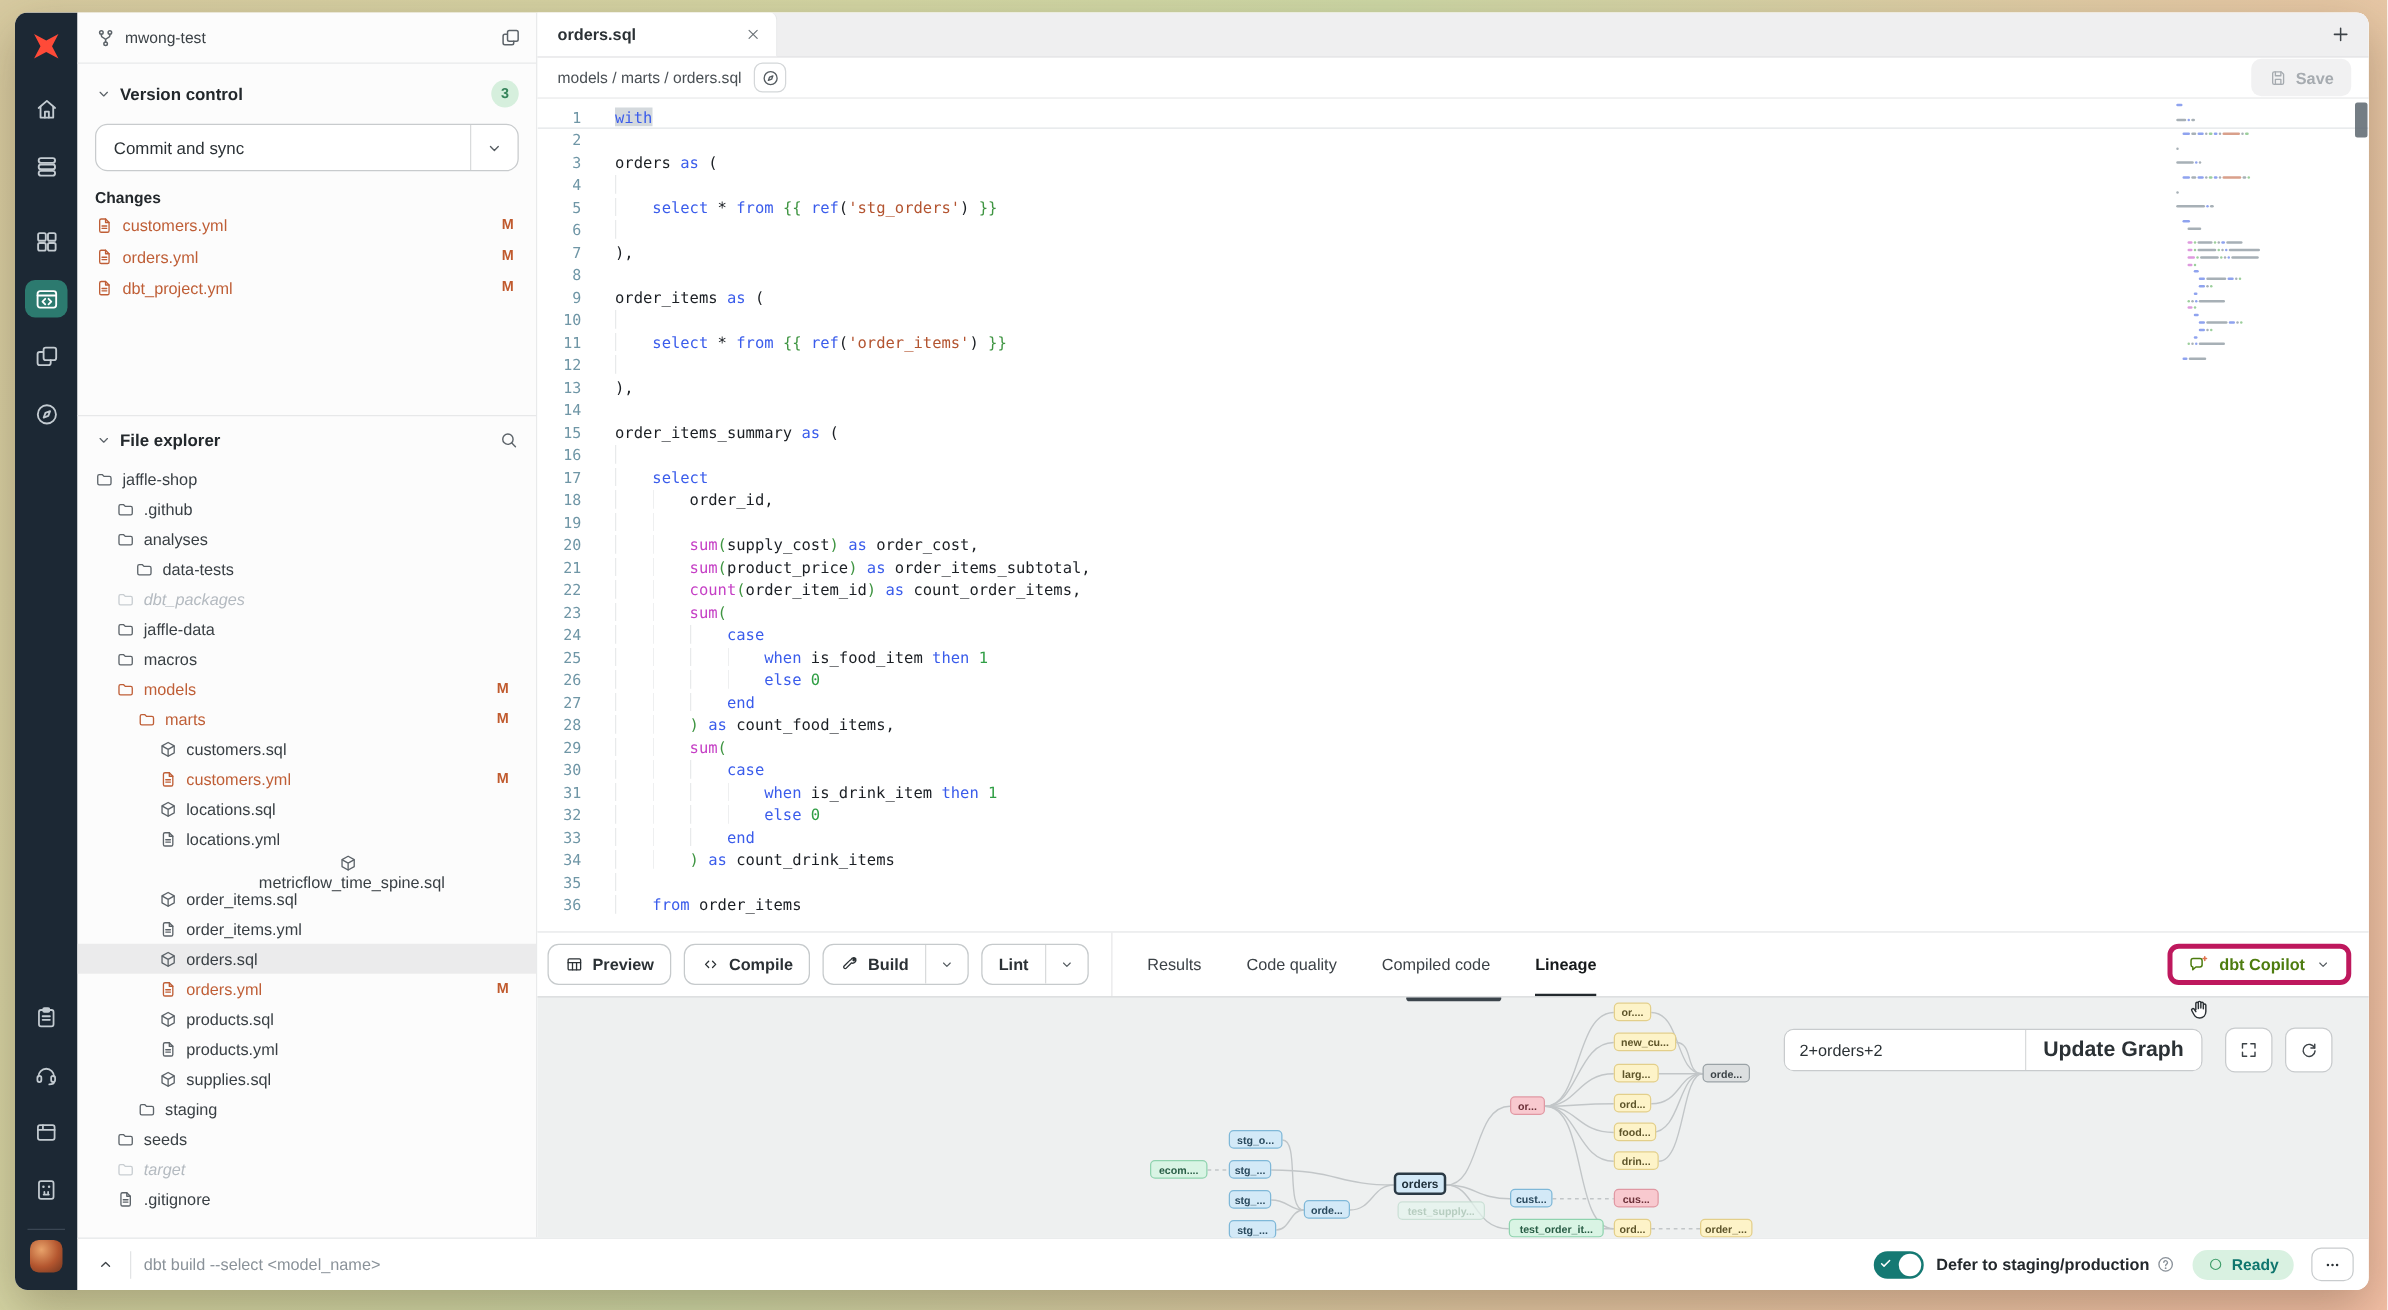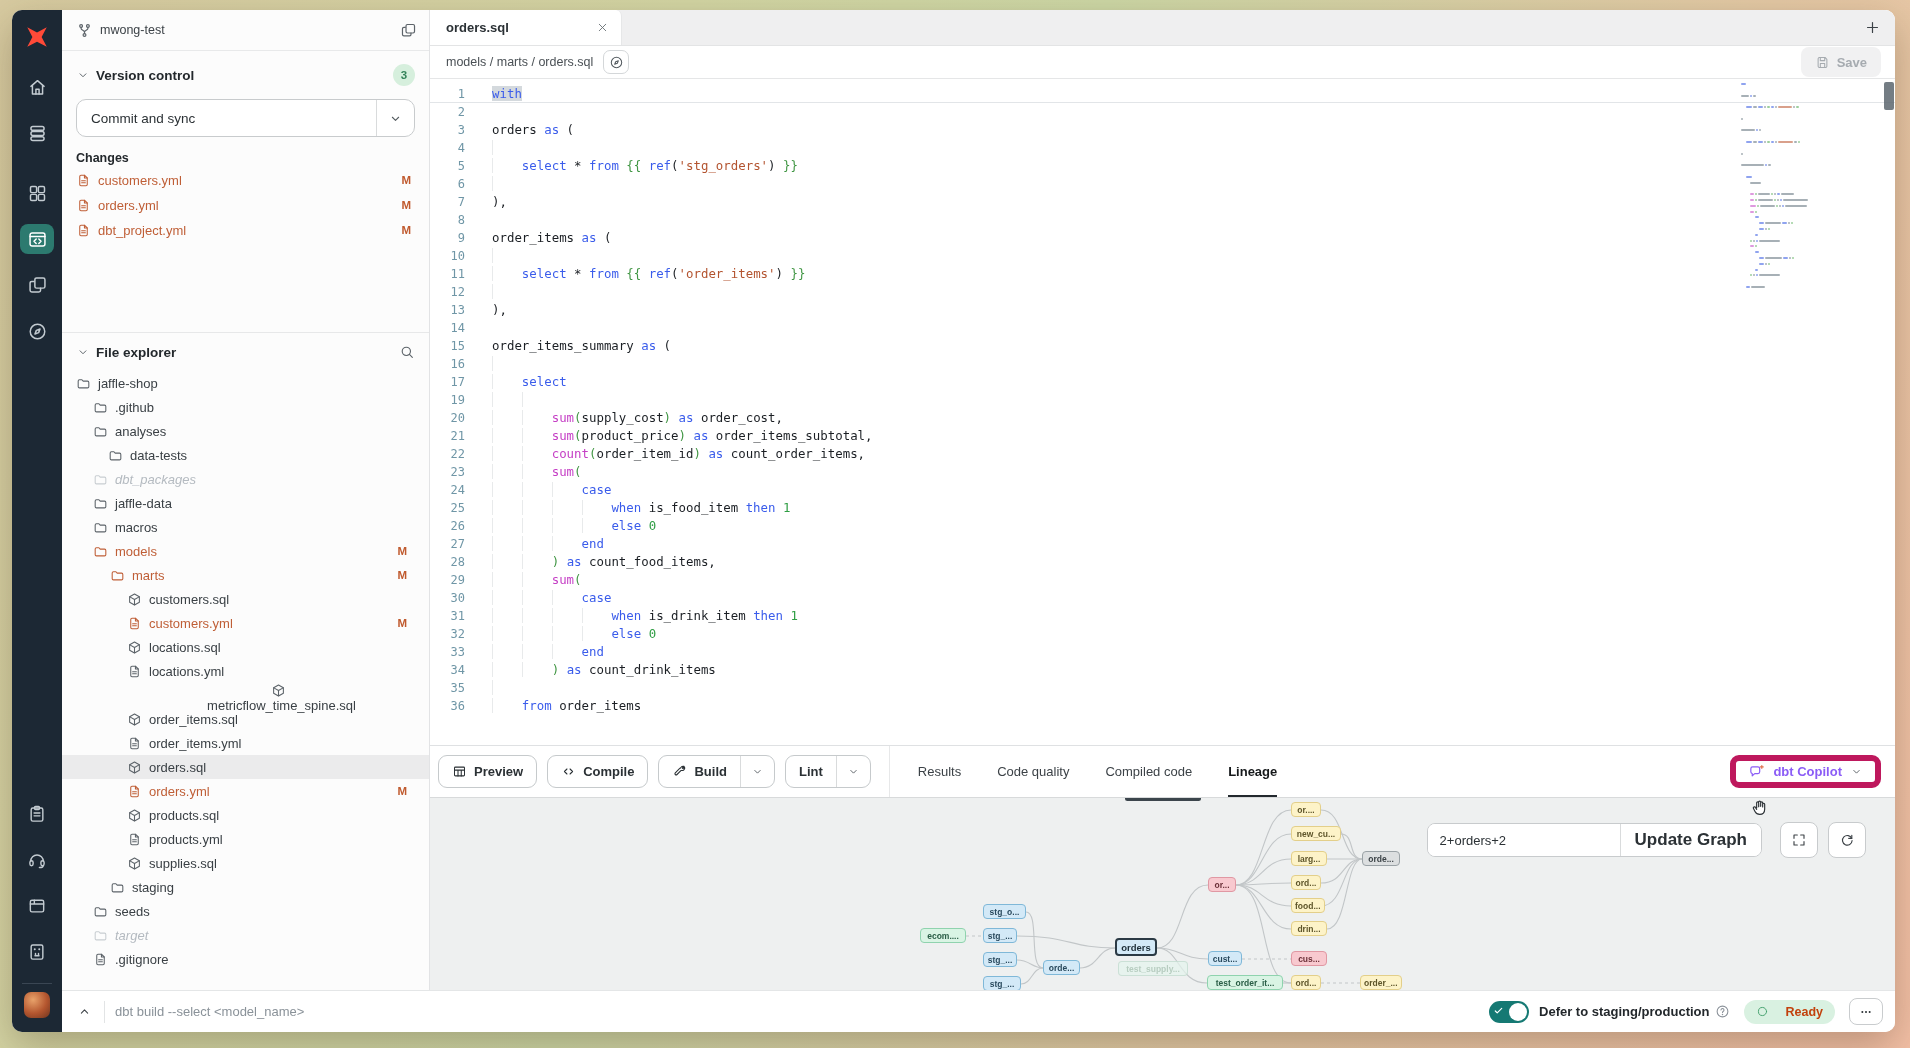--- a/index.html
+++ b/index.html
@@ -93,22 +93,22 @@
   .toolbar { height:52px; border-top:1px solid #dfe1e3; display:flex; align-items:center; padding-left:8px; flex:none; background:#fff; }
   .tb-btn { height:33px; border:1px solid #c6cacc; border-radius:9px; background:#fff; display:flex; align-items:center;
     margin-right:10px; cursor:pointer; overflow:hidden; }
   .tb-btn .part { display:flex; align-items:center; gap:7px; padding:0 13px; font-size:13px; font-weight:600; color:#2b3135; height:100%; }
   .tb-btn .chevpart { border-left:1px solid #d9dbdc; padding:0 10px; height:100%; display:flex; align-items:center; color:#555c61; }
   .tb-vdiv { width:1px; height:52px; background:#e7e8e9; margin:0 0 0 8px; }
   .panel-tabs { display:flex; margin-left:28px; gap:36px; height:52px; }
   .ptab { display:flex; align-items:center; font-size:13px; color:#3c4247; position:relative; cursor:pointer; }
   .ptab.active { color:#16191b; font-weight:600; }
   .ptab.active::after { content:""; position:absolute; left:0; right:0; bottom:0; height:2.5px; background:#23292e; }
-  .copilot-btn { margin-left:auto; margin-right:14px; height:33px; border:6px solid #be185d; border-radius:9px; background:#fff;
-    display:flex; align-items:center; gap:8px; padding:0 12px; font-size:13px; font-weight:600; color:#8b5cf6; cursor:pointer; }
+  .copilot-btn { margin-left:auto; margin-right:14px; height:33px; border:4px solid #be185d; border-radius:9px; background:#fff;
+    display:flex; align-items:center; gap:8px; padding:0 12px; font-size:13px; font-weight:600; color:#4d7c0f; cursor:pointer; }
 
   
   .canvas { position:relative; flex:1; background:#eef0f0; border-top:1px solid #d8dadb; overflow:hidden; }
   .drag-handle { position:absolute; top:-2px; left:50%; transform:translateX(-50%); width:76px; height:5px; border-radius:3px; background:#3c454c; }
   .graph-svg { position:absolute; inset:0; }
   .gnode { position:absolute; height:15px; border-radius:4px; border:1px solid; display:flex; align-items:center; justify-content:center;
     font-size:8.5px; font-weight:700; white-space:nowrap; overflow:hidden; padding:0 3px; cursor:pointer; }
   .gnode.blue   { background:#d3e9f7; border-color:#7fb8d8; color:#2a4a5e; }
   .gnode.mint   { background:#d9f4e4; border-color:#8fd3ae; color:#2a5e46; }
   .gnode.yellow { background:#fdf3c8; border-color:#e3cf8a; color:#5e552a; }
@@ -131,22 +131,22 @@
   .status-bar { height:42px; border-top:1px solid #e4e6e7; background:#fff; display:flex; align-items:center; padding:0 12px 0 8px; flex:none; }
   .collapse-btn { width:28px; display:flex; justify-content:center; color:#3c4247; cursor:pointer; }
   .sb-vdiv { width:1px; height:22px; background:#e2e4e5; margin:0 10px 0 6px; }
   .cmd-input { flex:1; border:none; outline:none; font-size:13px; color:#2b3135; font-family:"Liberation Sans", sans-serif; }
   .cmd-input::placeholder { color:#8a9299; }
   .toggle { width:40px; height:22px; border-radius:11px; background:#157973; position:relative; cursor:pointer; flex:none; }
   .toggle .knob { position:absolute; right:2px; top:2px; width:18px; height:18px; border-radius:50%; background:#fff; }
   .toggle .tchk { position:absolute; left:4px; top:4px; color:#fff; }
   .defer-label { font-size:13px; font-weight:700; color:#23282c; margin:0 6px 0 10px; }
   .help-ic { color:#8a9199; display:inline-flex; margin-right:14px; cursor:pointer; }
-  .ready-pill { height:24px; border-radius:12px; background:#d9f1e1; color:#c2410c; display:flex; align-items:center;
-    gap:16px; padding:0 12px; font-size:12.5px; font-weight:600; margin-right:14px; }
+  .ready-pill { height:24px; border-radius:12px; background:#d9f1e1; color:#0f766e; display:flex; align-items:center;
+    gap:6px; padding:0 12px; font-size:12.5px; font-weight:600; margin-right:14px; }
   .ready-pill .ric { color:#3f9e6a; display:inline-flex; }
   .dots-btn { width:34px; height:27px; border:1px solid #c9ccce; border-radius:8px; display:flex; align-items:center;
     justify-content:center; color:#2b3135; cursor:pointer; background:#fff; }
 </style>
 </head>
 <body>
 
 <div class="desktop">
   <div class="window">
 
@@ -629,20 +629,21 @@
                 <div class="code-line"><span class="ln">8</span><span class="ctext"></span></div>
                 <div class="code-line"><span class="ln">9</span><span class="ctext"><span class="tk pl">order_items </span><span class="tk kw">as</span><span class="tk pl"> (</span></span></div>
                 <div class="code-line"><span class="ln">10</span><span class="ctext"><span class="tk ind">    </span></span></div>
                 <div class="code-line"><span class="ln">11</span><span class="ctext"><span class="tk ind">    </span><span class="tk kw">select</span><span class="tk pl"> * </span><span class="tk kw">from</span><span class="tk pl"> </span><span class="tk jin">{{ </span><span class="tk kw">ref</span><span class="tk pl">(</span><span class="tk str">'order_items'</span><span class="tk pl">) </span><span class="tk jin">}}</span></span></div>
                 <div class="code-line"><span class="ln">12</span><span class="ctext"><span class="tk ind">    </span></span></div>
                 <div class="code-line"><span class="ln">13</span><span class="ctext"><span class="tk pl">),</span></span></div>
                 <div class="code-line"><span class="ln">14</span><span class="ctext"></span></div>
                 <div class="code-line"><span class="ln">15</span><span class="ctext"><span class="tk pl">order_items_summary </span><span class="tk kw">as</span><span class="tk pl"> (</span></span></div>
                 <div class="code-line"><span class="ln">16</span><span class="ctext"><span class="tk ind">    </span></span></div>
                 <div class="code-line"><span class="ln">17</span><span class="ctext"><span class="tk ind">    </span><span class="tk kw">select</span></span></div>
+                <div class="code-line"><span class="ln">18</span><span class="ctext"><span class="tk ind">    </span><span class="tk ind">    </span><span class="tk pl">order_id,</span></span></div>
                 <div class="code-line"><span class="ln">19</span><span class="ctext"><span class="tk ind">    </span><span class="tk ind">    </span></span></div>
                 <div class="code-line"><span class="ln">20</span><span class="ctext"><span class="tk ind">    </span><span class="tk ind">    </span><span class="tk fn">sum</span><span class="tk pg">(</span><span class="tk pl">supply_cost</span><span class="tk pg">)</span><span class="tk pl"> </span><span class="tk kw">as</span><span class="tk pl"> order_cost,</span></span></div>
                 <div class="code-line"><span class="ln">21</span><span class="ctext"><span class="tk ind">    </span><span class="tk ind">    </span><span class="tk fn">sum</span><span class="tk pg">(</span><span class="tk pl">product_price</span><span class="tk pg">)</span><span class="tk pl"> </span><span class="tk kw">as</span><span class="tk pl"> order_items_subtotal,</span></span></div>
                 <div class="code-line"><span class="ln">22</span><span class="ctext"><span class="tk ind">    </span><span class="tk ind">    </span><span class="tk fn">count</span><span class="tk pg">(</span><span class="tk pl">order_item_id</span><span class="tk pg">)</span><span class="tk pl"> </span><span class="tk kw">as</span><span class="tk pl"> count_order_items,</span></span></div>
                 <div class="code-line"><span class="ln">23</span><span class="ctext"><span class="tk ind">    </span><span class="tk ind">    </span><span class="tk fn">sum</span><span class="tk pg">(</span></span></div>
                 <div class="code-line"><span class="ln">24</span><span class="ctext"><span class="tk ind">    </span><span class="tk ind">    </span><span class="tk ind">    </span><span class="tk kw">case</span></span></div>
                 <div class="code-line"><span class="ln">25</span><span class="ctext"><span class="tk ind">    </span><span class="tk ind">    </span><span class="tk ind">    </span><span class="tk ind">    </span><span class="tk kw">when</span><span class="tk pl"> is_food_item </span><span class="tk kw">then</span><span class="tk pl"> </span><span class="tk num">1</span></span></div>
                 <div class="code-line"><span class="ln">26</span><span class="ctext"><span class="tk ind">    </span><span class="tk ind">    </span><span class="tk ind">    </span><span class="tk ind">    </span><span class="tk kw">else</span><span class="tk pl"> </span><span class="tk num">0</span></span></div>
                 <div class="code-line"><span class="ln">27</span><span class="ctext"><span class="tk ind">    </span><span class="tk ind">    </span><span class="tk ind">    </span><span class="tk kw">end</span></span></div>
                 <div class="code-line"><span class="ln">28</span><span class="ctext"><span class="tk ind">    </span><span class="tk ind">    </span><span class="tk pg">)</span><span class="tk pl"> </span><span class="tk kw">as</span><span class="tk pl"> count_food_items,</span></span></div>

